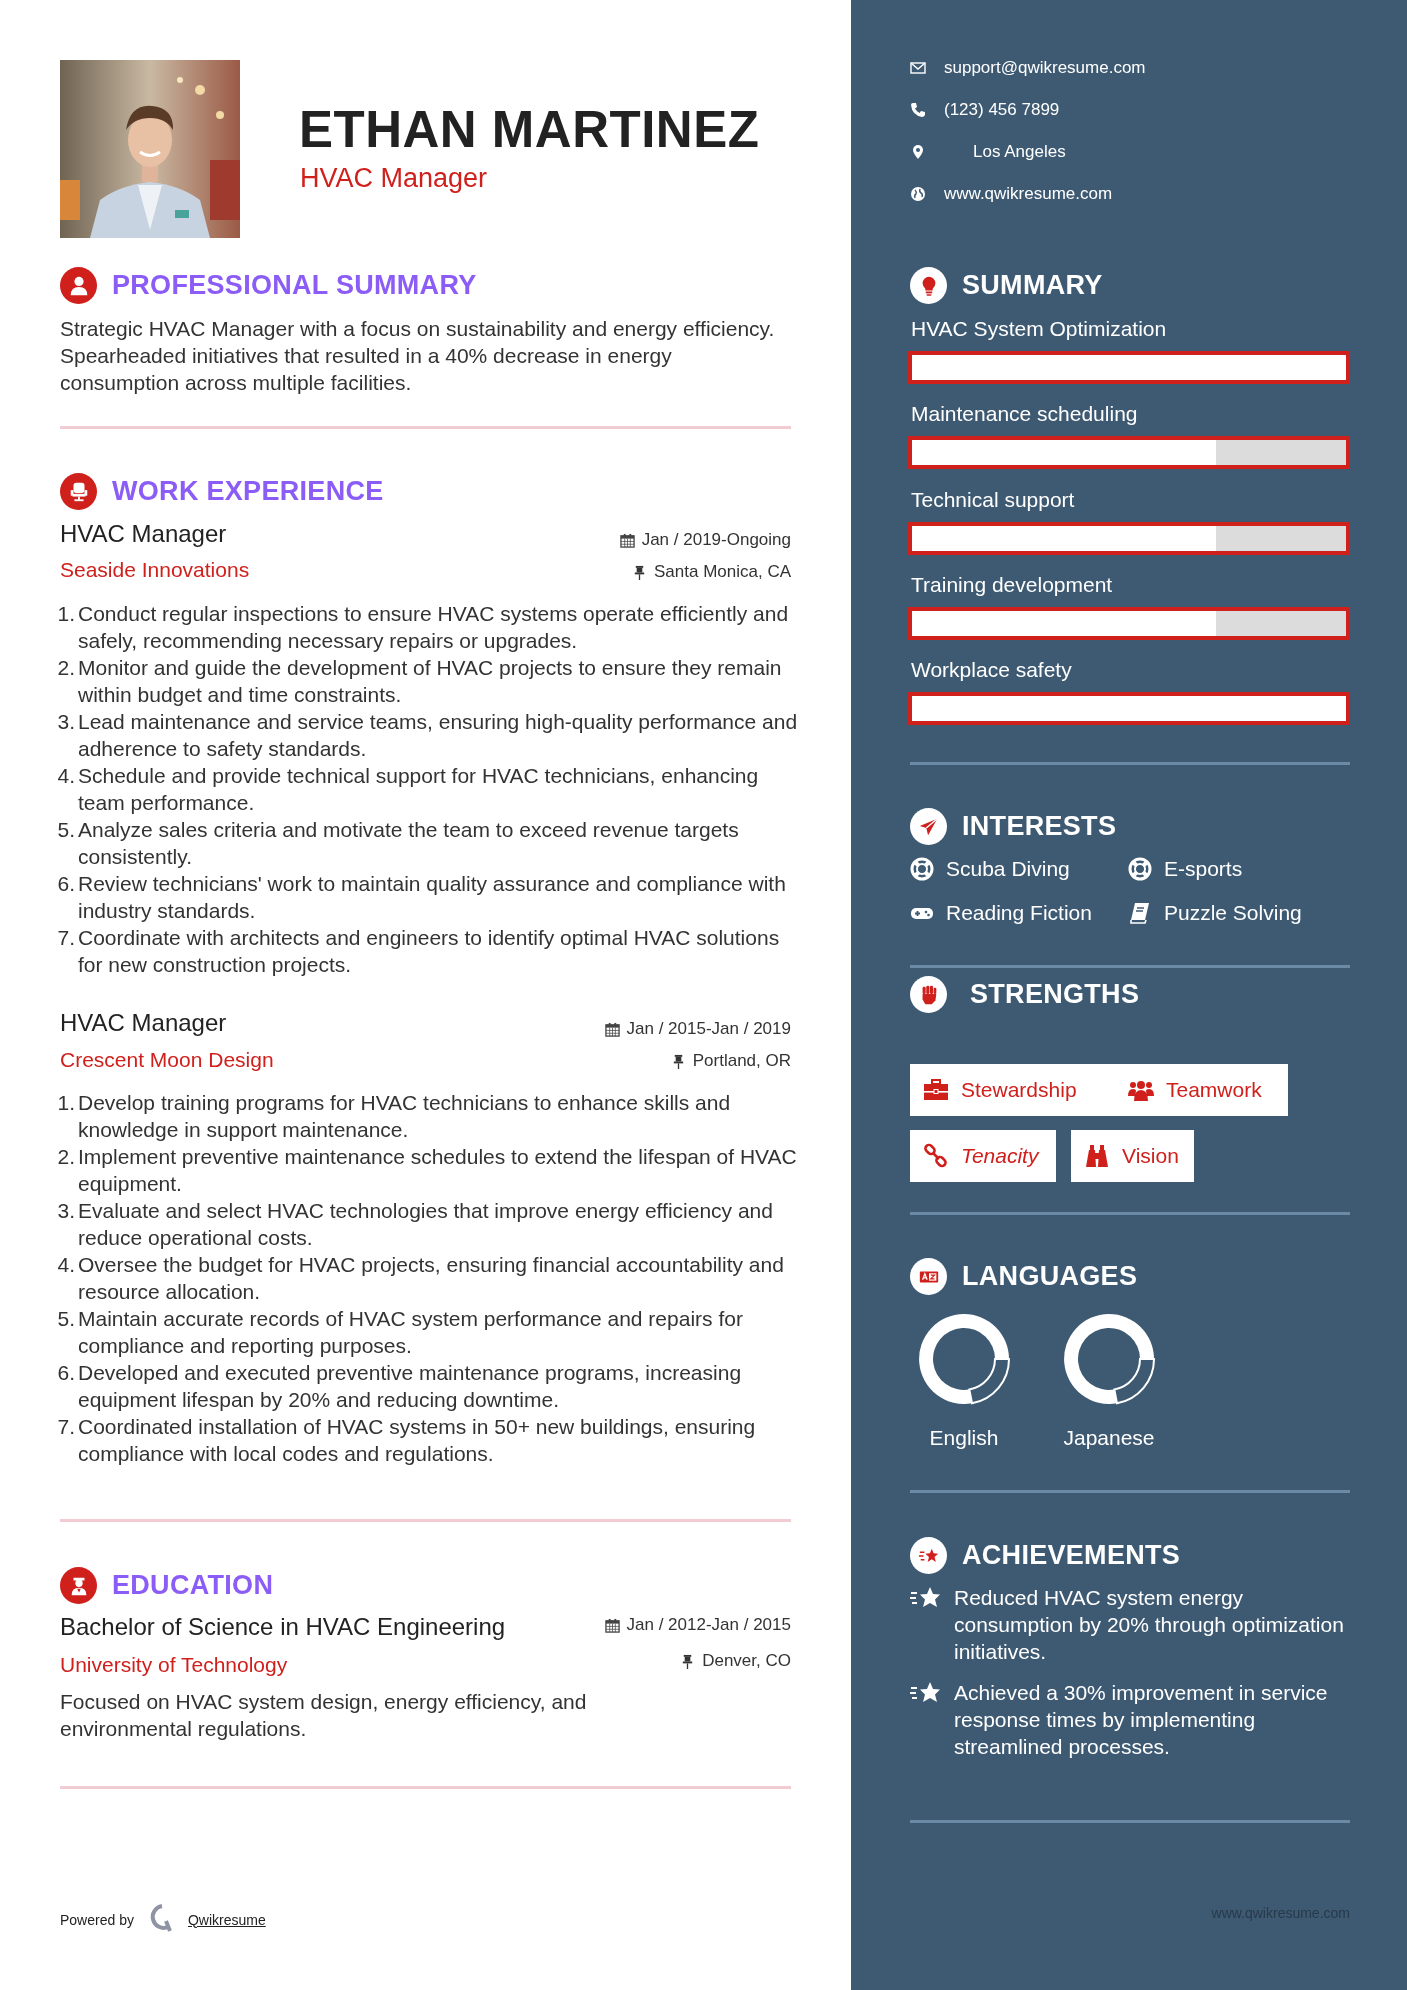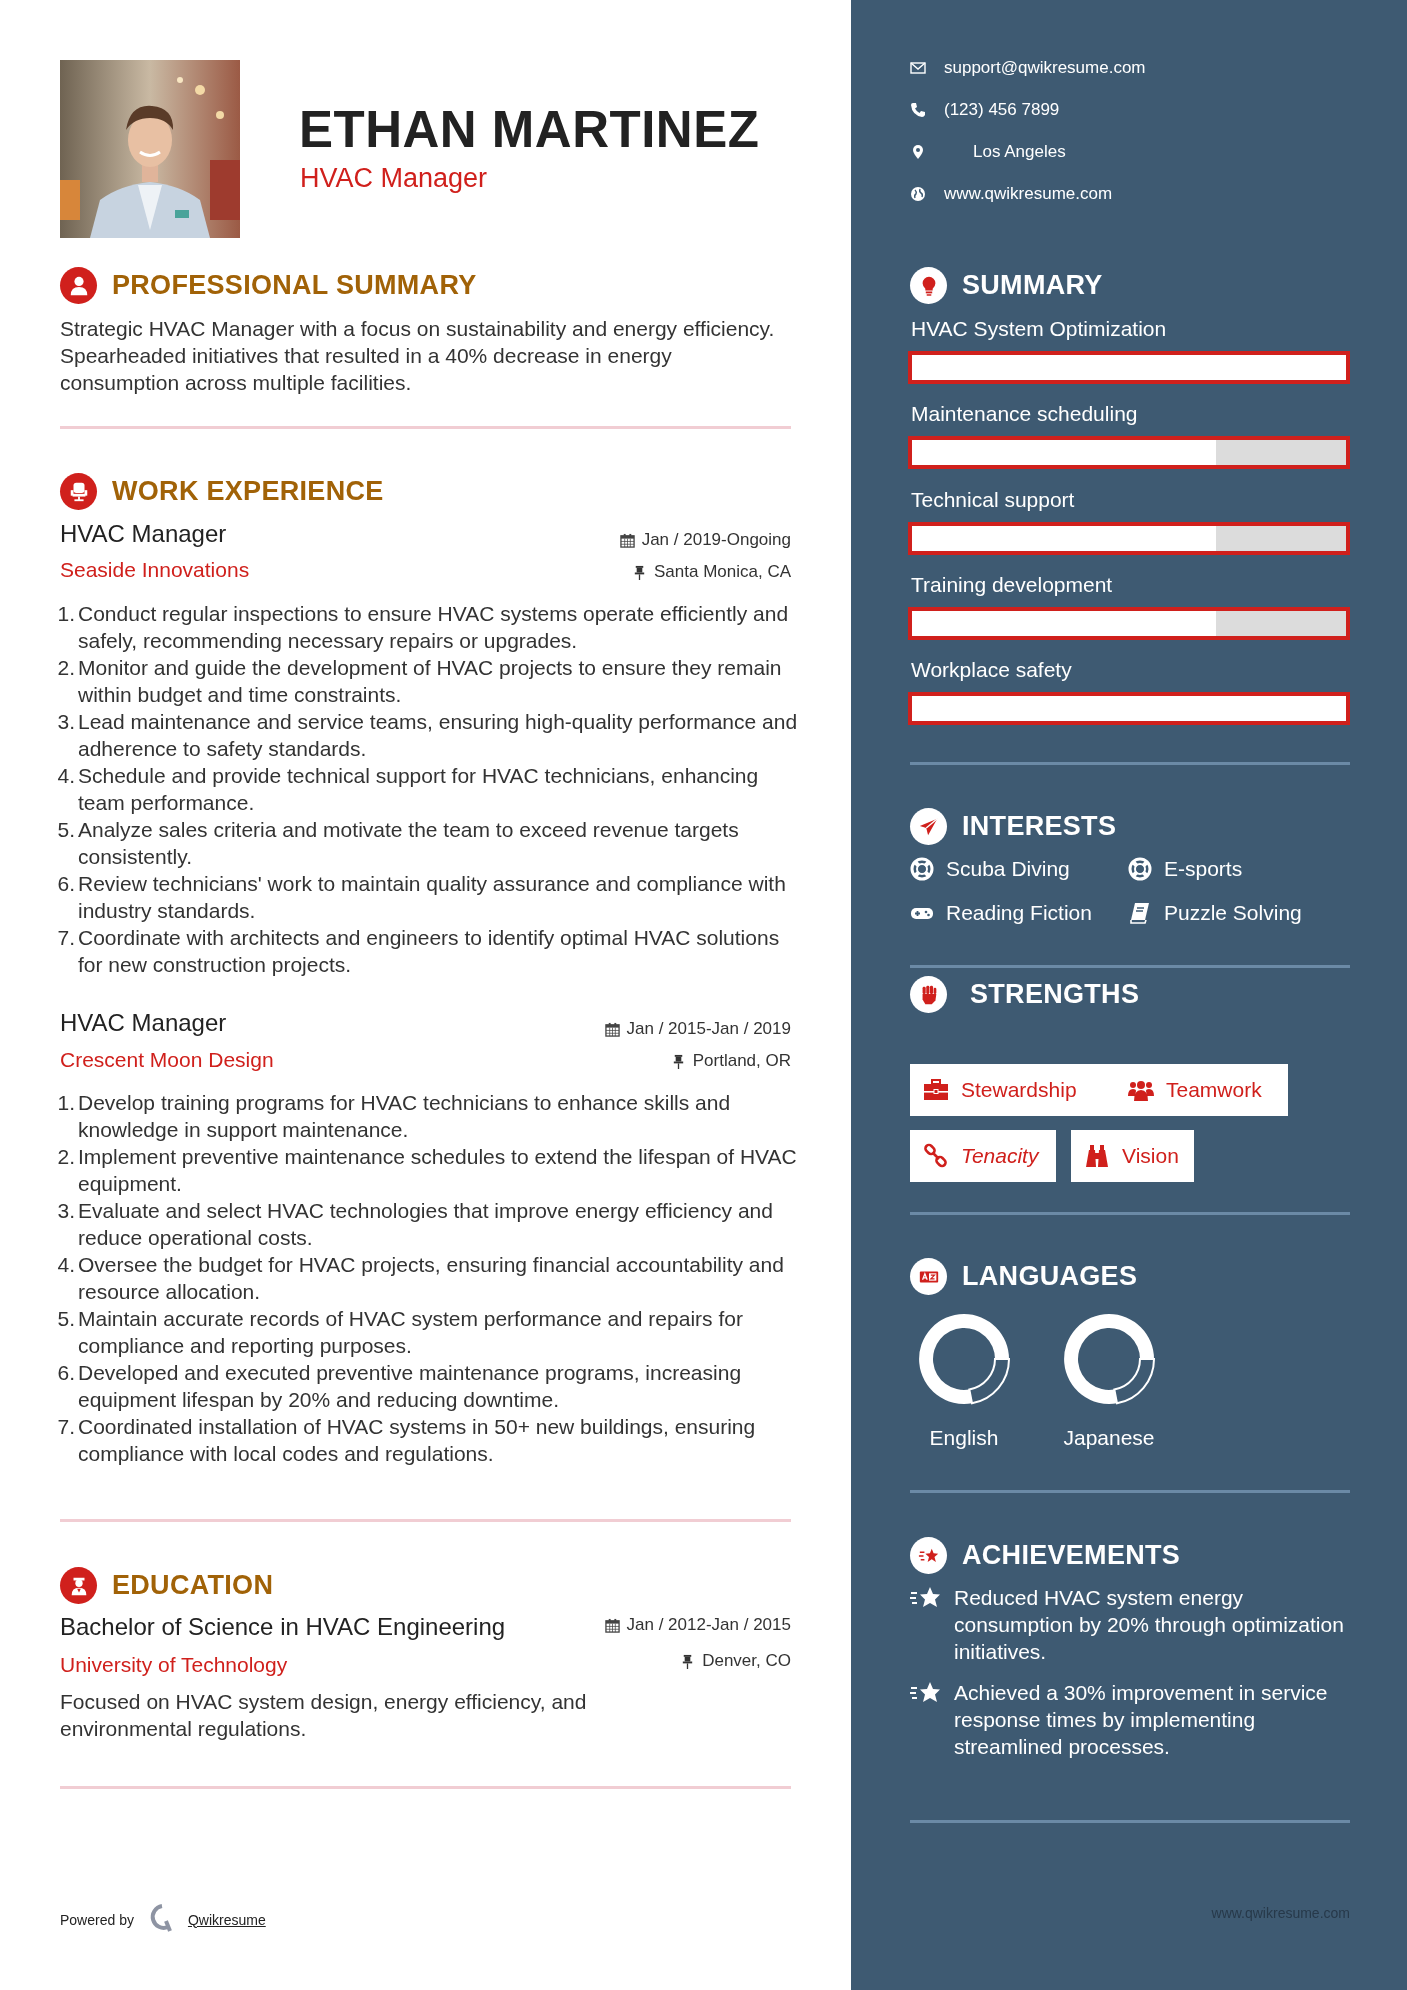--- a/index.html
+++ b/index.html
@@ -13,21 +13,21 @@
   
   .photo { position: absolute; left: 60px; top: 60px; width: 180px; height: 178px; overflow: hidden; background: #a99a86; }
   .photo svg { display: block; }
   .name { position: absolute; left: 299px; top: 100px; font-size: 51px; font-weight: 700; letter-spacing: 0.5px; color: #222222; }
   .title { position: absolute; left: 300px; top: 163px; font-size: 27px; color: #d0201c; }
 
   
   .sec-head { position: absolute; left: 60px; display: flex; align-items: center; }
   .sec-icon { width: 37px; height: 37px; border-radius: 50%; background: #d0201c; display: flex; align-items: center; justify-content: center; margin-right: 15px; }
   .sec-icon svg { width: 22px; height: 22px; }
-  .sec-title { font-size: 27px; font-weight: 700; color: #a16207; letter-spacing: 0.3px; }
+  .sec-title { font-size: 27px; font-weight: 700; color: #8b5cf6; letter-spacing: 0.3px; }
 
   .para { position: absolute; left: 60px; width: 730px; font-size: 21px; line-height: 27px; color: #333333; }
   .divider { position: absolute; left: 60px; width: 731px; height: 3px; background: #f1cdd3; }
 
   .job-title { position: absolute; left: 60px; font-size: 24px; color: #222222; }
   .job-company { position: absolute; left: 60px; font-size: 21px; color: #d0201c; }
   .job-meta { position: absolute; right: 60px; font-size: 17px; color: #333333; display: flex; align-items: center; gap: 7px; }
   .job-meta svg { width: 15px; height: 15px; }
   .job-list { position: absolute; left: 53px; width: 745px; font-size: 21px; line-height: 27px; color: #333333; list-style: none; }
   .job-list li { display: flex; }

